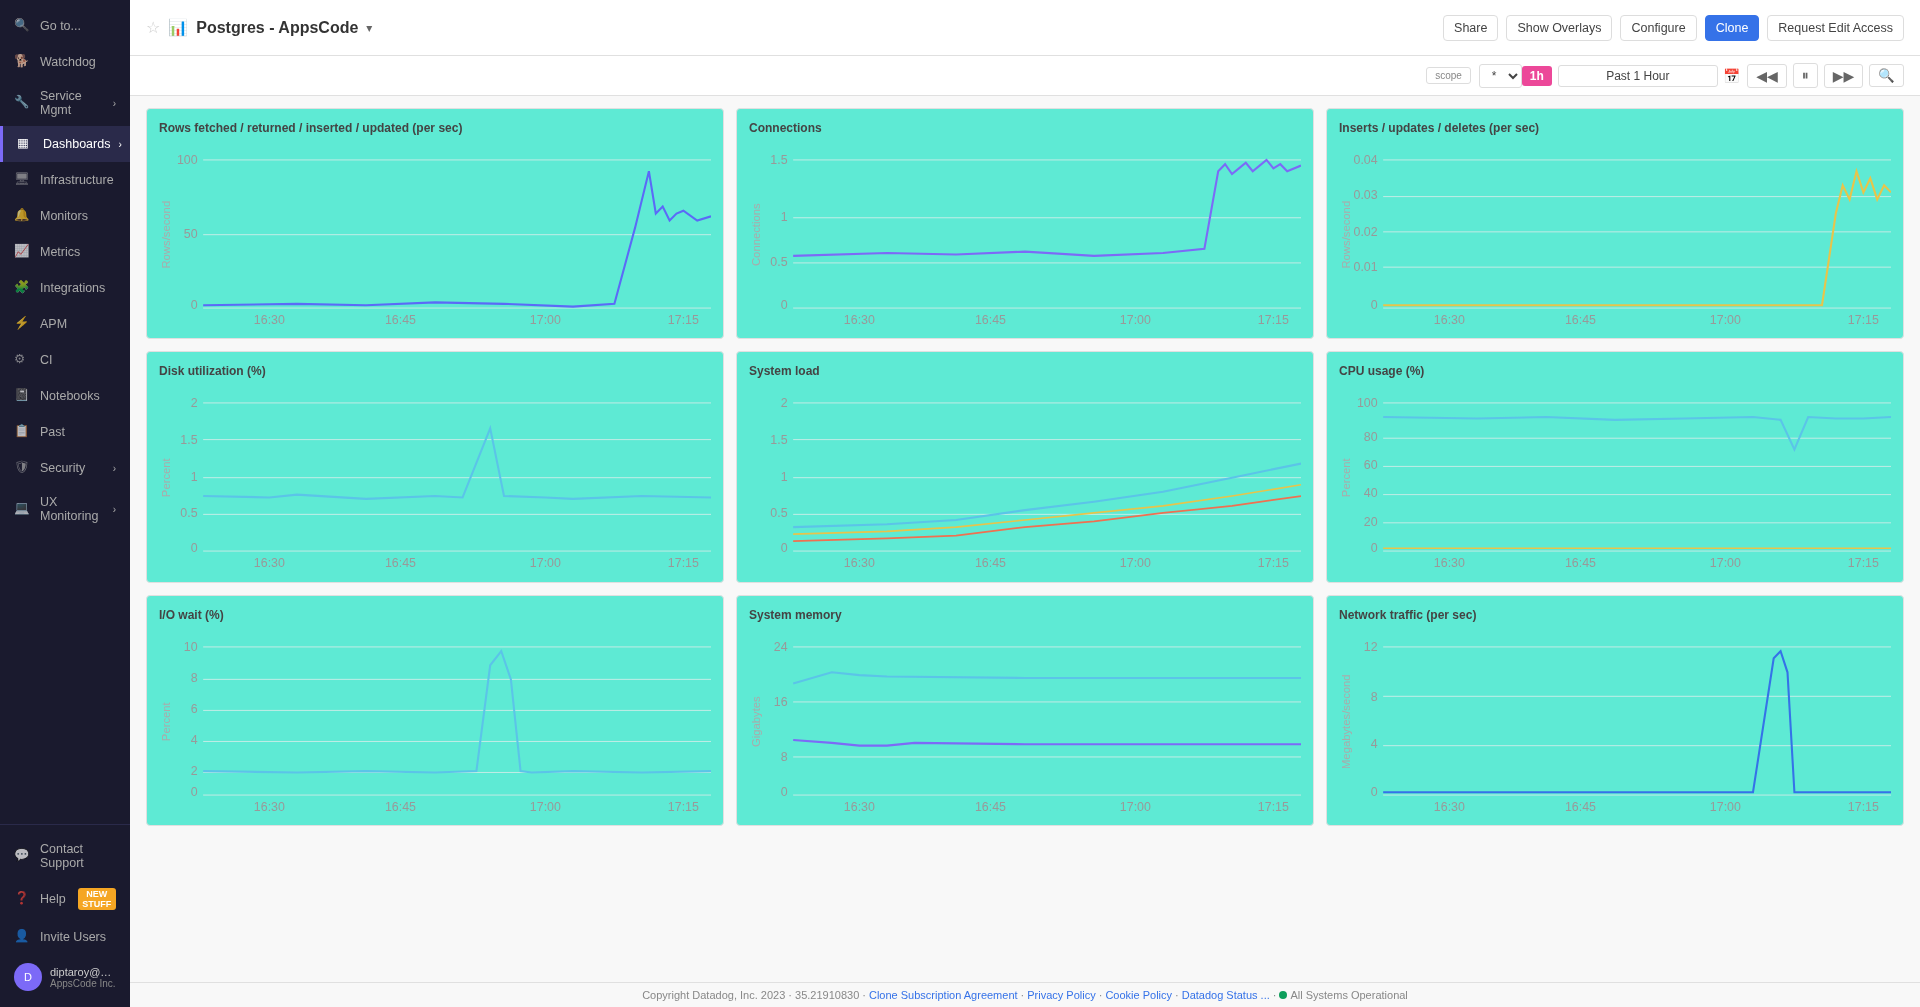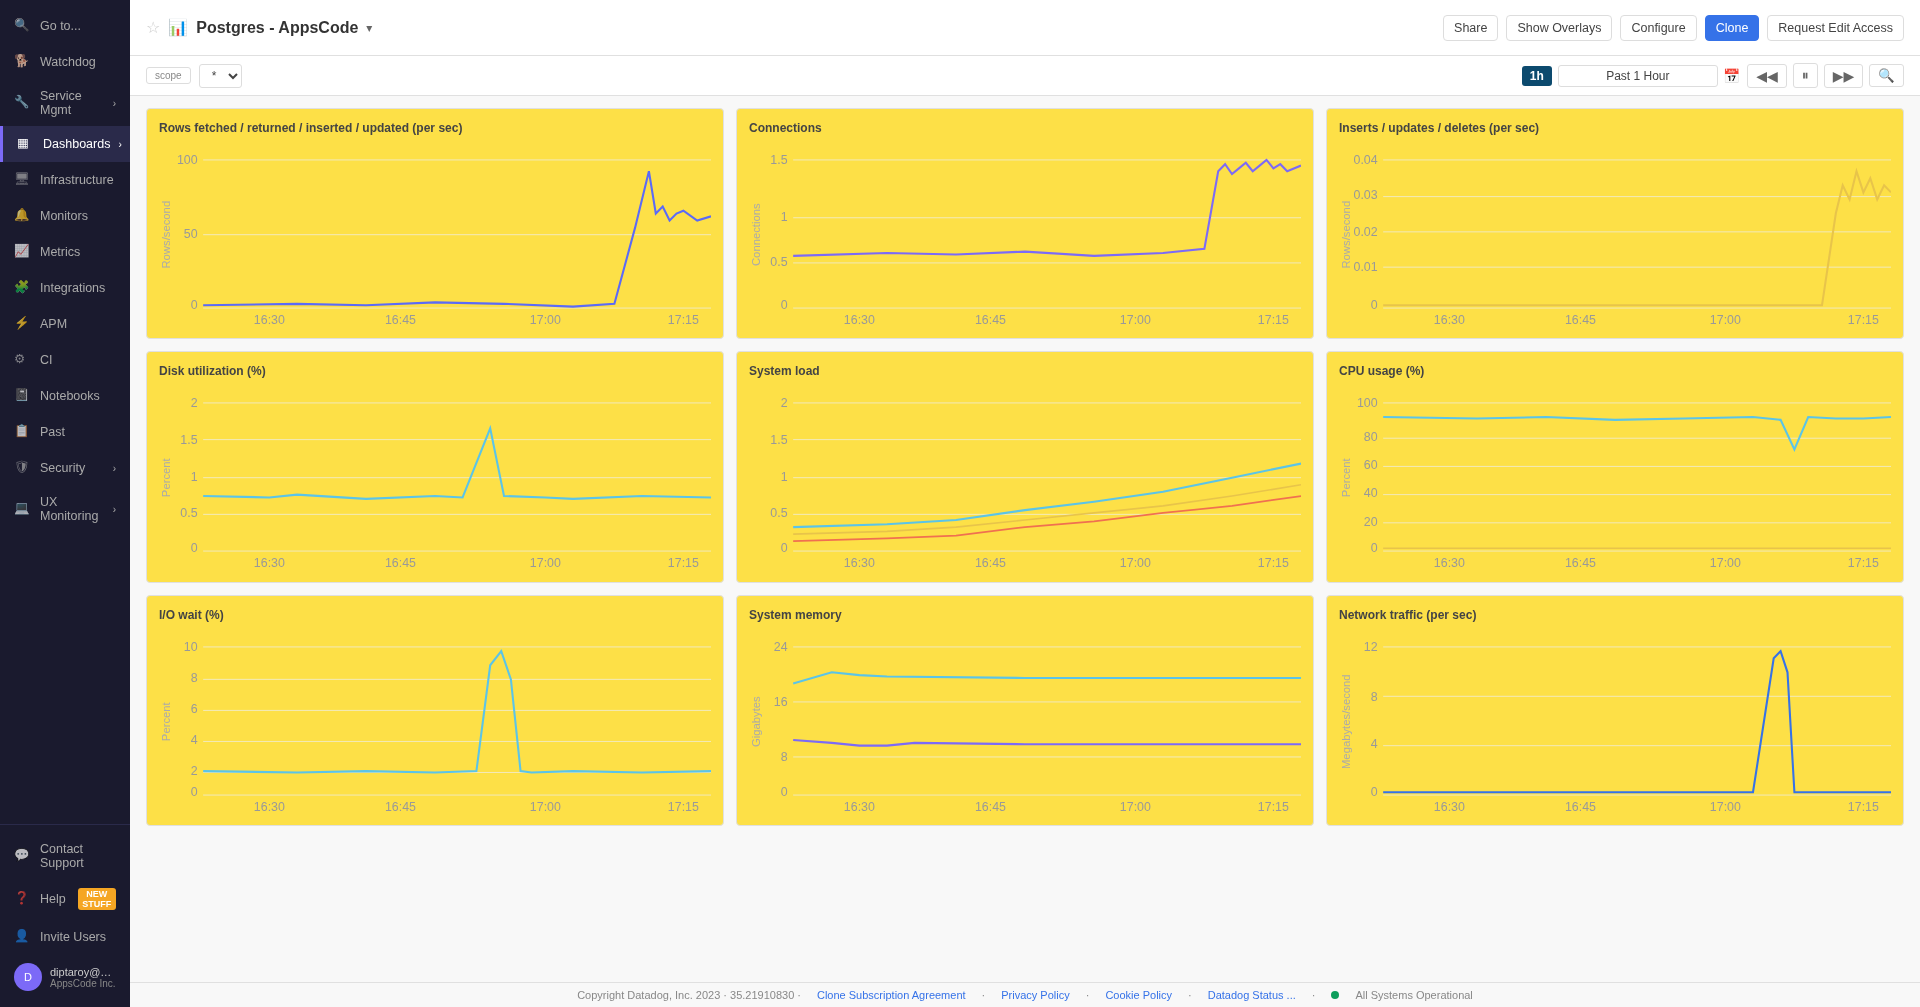--- a/index.html
+++ b/index.html
@@ -83,51 +83,51 @@
     .topbar-btn.secondary { background: #fff; }
 
     
     .scopebar {
       background: #fff;
       border-bottom: 1px solid #e0e0e0;
       padding: 0 16px;
       height: 40px;
       display: flex;
       align-items: center;
-      justify-content: space-between;
+      justify-content: flex-end;
       flex-shrink: 0;
     }
     .scope-left { display: flex; align-items: center; gap: 8px; }
     .scope-label { font-size: 10px; color: #888; border: 1px solid #ddd; padding: 2px 8px; border-radius: 3px; }
     .scope-dropdown { font-size: 12px; color: #444; border: 1px solid #ddd; padding: 3px 8px; border-radius: 3px; cursor: pointer; background: #fff; }
     .scope-right { display: flex; align-items: center; gap: 6px; }
-    .time-preset { background: #0c4a6e; color: #fff; border: none; border-radius: 3px; padding: 3px 8px; font-size: 12px; font-weight: 600; }
+    .time-preset { background: #ec4899; color: #fff; border: none; border-radius: 3px; padding: 3px 8px; font-size: 12px; font-weight: 600; }
     .time-range-input {
       border: 1px solid #ddd; border-radius: 3px; padding: 3px 10px;
       font-size: 12px; color: #444; min-width: 160px; text-align: center;
     }
     .time-nav-btn { border: 1px solid #ddd; border-radius: 3px; padding: 3px 8px; background: #fff; cursor: pointer; font-size: 14px; color: #666; }
     .refresh-btn { border: 1px solid #ddd; border-radius: 3px; padding: 3px 8px; background: #fff; cursor: pointer; color: #666; }
 
     
     .dashboard-content { flex: 1; overflow-y: auto; padding: 12px 16px; background: #f8f8f8; }
     .dashboard-grid { display: grid; grid-template-columns: 1fr 1fr 1fr; gap: 12px; }
     .chart-card {
-      background: #fde047; border: 1px solid #e0e0e0; border-radius: 4px; padding: 12px;
+      background: #5eead4; border: 1px solid #e0e0e0; border-radius: 4px; padding: 12px;
       display: flex; flex-direction: column;
     }
     .chart-title { font-size: 12px; font-weight: 600; color: #444; margin-bottom: 8px; }
     .chart-area { flex: 1; position: relative; min-height: 140px; }
     .chart-svg { width: 100%; height: 100%; }
 
     
     .footer {
       background: #f8f8f8; border-top: 1px solid #e0e0e0;
       padding: 6px 16px; font-size: 11px; color: #888;
-      display: flex; align-items: center; justify-content: center; gap: 16px;
+      display: flex; align-items: center; justify-content: center; gap: 3px;
       flex-shrink: 0;
     }
     .footer a { color: #3572e8; text-decoration: none; }
     .footer .status-dot { width: 8px; height: 8px; border-radius: 50%; background: #0d9e5b; display: inline-block; }
 
     .badge-new { background: #f5a623; color: #fff; font-size: 9px; font-weight: 700; border-radius: 3px; padding: 1px 4px; margin-left: 4px; text-align: center; }
   </style>
 </head>
 <body>
 

